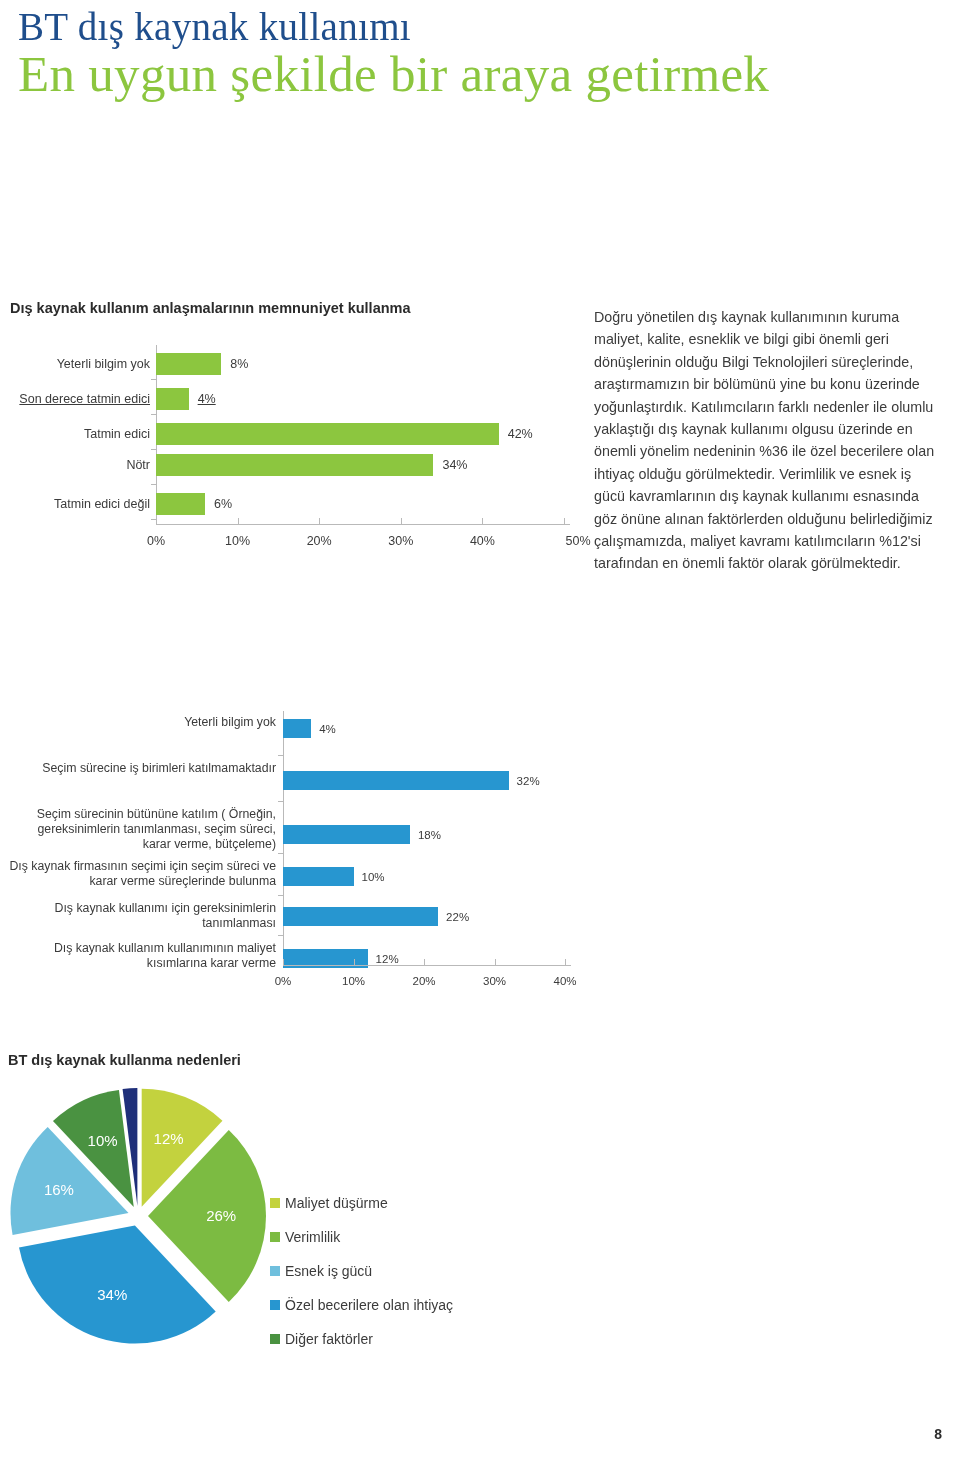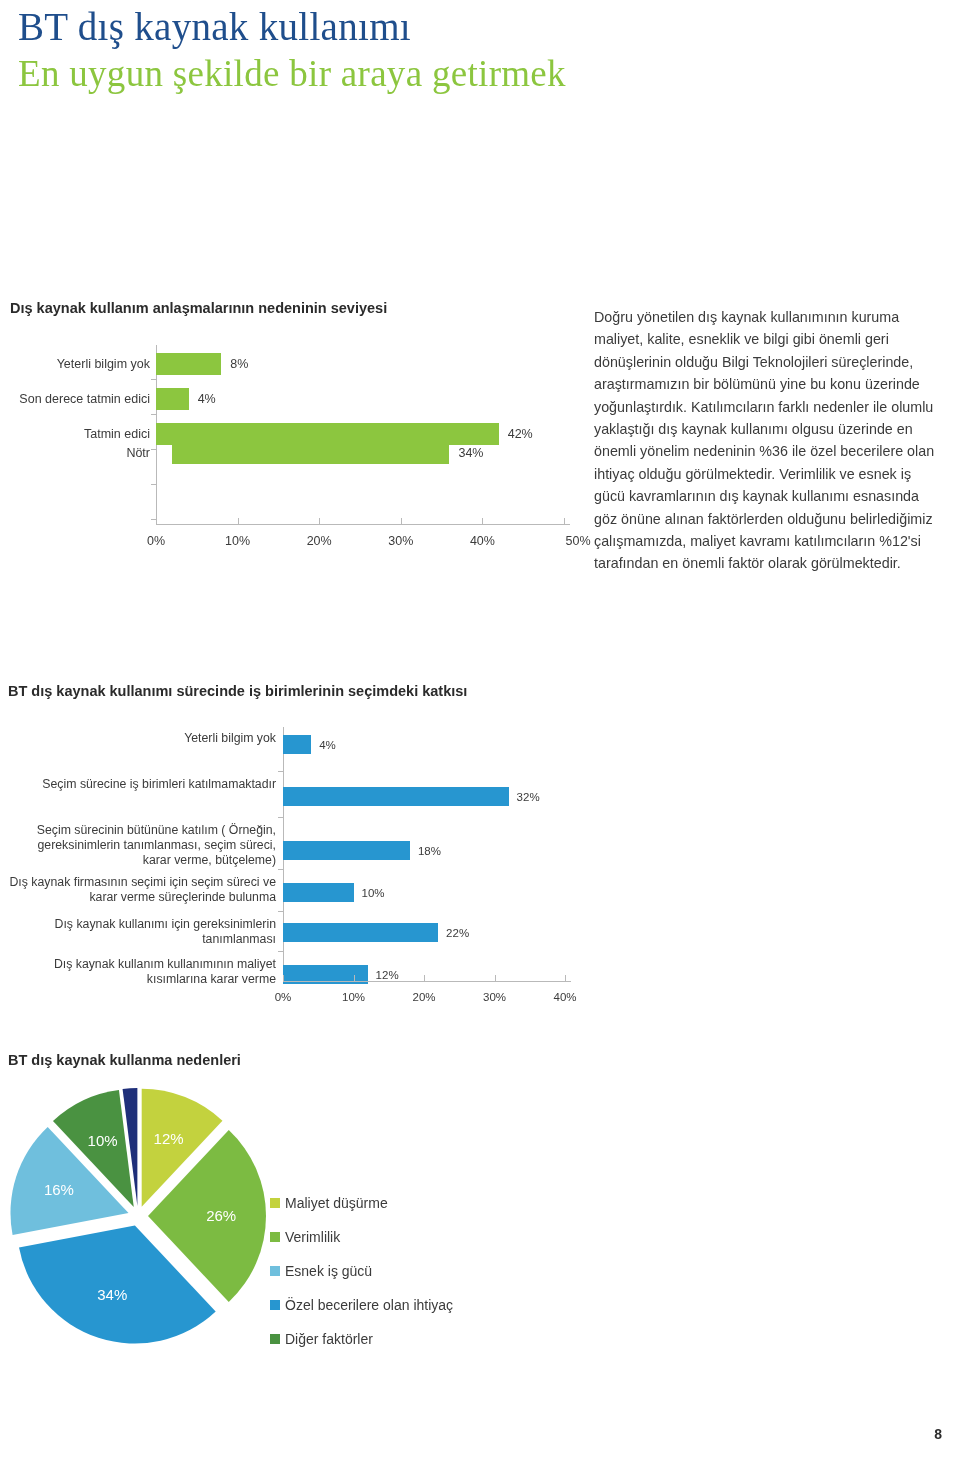--- a/index.html
+++ b/index.html
@@ -17,21 +17,21 @@
   .title-line1 {
     font-family: "Liberation Serif", serif;
     font-size: 39px;
     color: #1f4e8c;
     letter-spacing: 0.3px;
     line-height: 46px;
     white-space: nowrap;
   }
   .title-line2 {
     font-family: "Liberation Serif", serif;
-    font-size: 37px;
+    font-size: 51px;
     color: #8cc63f;
     letter-spacing: 0.3px;
     line-height: 48px;
     white-space: nowrap;
   }
 
   
   .section-title {
     font-size: 14.5px;
     font-weight: bold;
@@ -185,55 +185,62 @@
 </style>
 </head>
 <body>
 
 <div id="page-header">
   <div class="title-line1">BT dış kaynak kullanımı</div>
   <div class="title-line2">En uygun şekilde bir araya getirmek</div>
 </div>
 
 <div id="chart1-block">
-  <div class="section-title" id="chart1-title">Dış kaynak kullanım anlaşmalarının nedeninin seviyesi</div>
+  <div class="section-title" id="chart1-title">Dış kaynak kullanım anlaşmalarının memnuniyet kullanma</div>
   <div id="chart1-plot">
       <div class="c1-axis-line" style="left: 148px; top: 2px; width: 1px; height: 179px;"></div>
       <div class="c1-row" style="top: 2px;">
         <div class="c1-cat">Yeterli bilgim yok</div>
         <div class="c1-bar-wrap">
           <div class="c1-bar" style="width: 65.28px; background: rgb(140, 198, 63);"></div>
           <span class="c1-val">8%</span>
         </div>
       </div>
       <div class="c1-tick" style="left: 143px; top: 36px; width: 5px; height: 1px;"></div>
-      <div class="c1-row" style="top: 37px;">
+      <div class="c1-row" style="top: 37px; text-decoration: underline;">
         <div class="c1-cat">Son derece tatmin edici</div>
         <div class="c1-bar-wrap">
           <div class="c1-bar" style="width: 32.64px; background: rgb(140, 198, 63);"></div>
           <span class="c1-val">4%</span>
         </div>
       </div>
       <div class="c1-tick" style="left: 143px; top: 71px; width: 5px; height: 1px;"></div>
       <div class="c1-row" style="top: 72px;">
         <div class="c1-cat">Tatmin edici</div>
         <div class="c1-bar-wrap">
           <div class="c1-bar" style="width: 342.72px; background: rgb(140, 198, 63);"></div>
           <span class="c1-val">42%</span>
         </div>
       </div>
       <div class="c1-tick" style="left: 143px; top: 106px; width: 5px; height: 1px;"></div>
-      <div class="c1-row" style="top: 91px; gap: 16px;">
+      <div class="c1-row" style="top: 103px;">
         <div class="c1-cat">Nötr</div>
         <div class="c1-bar-wrap">
           <div class="c1-bar" style="width: 277.44px; background: rgb(140, 198, 63);"></div>
           <span class="c1-val">34%</span>
         </div>
       </div>
       <div class="c1-tick" style="left: 143px; top: 141px; width: 5px; height: 1px;"></div>
+      <div class="c1-row" style="top: 142px;">
+        <div class="c1-cat">Tatmin edici değil</div>
+        <div class="c1-bar-wrap">
+          <div class="c1-bar" style="width: 48.96px; background: rgb(140, 198, 63);"></div>
+          <span class="c1-val">6%</span>
+        </div>
+      </div>
       <div class="c1-tick" style="left: 143px; top: 176px; width: 5px; height: 1px;"></div>
       <div class="c1-axis-line" style="left: 148px; top: 181px; width: 414px; height: 1px;"></div>
       <div class="c1-tick" style="left: 148px; top: 175px;"></div>
       <div class="c1-tick" style="left: 229.6px; top: 175px;"></div>
       <div class="c1-tick" style="left: 311.2px; top: 175px;"></div>
       <div class="c1-tick" style="left: 392.8px; top: 175px;"></div>
       <div class="c1-tick" style="left: 474.4px; top: 175px;"></div>
       <div class="c1-tick" style="left: 556px; top: 175px;"></div>
       <div class="c1-xlabels" style="top: 191px;">
         <div class="c1-xlabel" style="left: 148px;">0%</div>
@@ -242,21 +249,20 @@
         <div class="c1-xlabel" style="left: 392.8px;">30%</div>
         <div class="c1-xlabel" style="left: 474.4px;">40%</div>
         <div class="c1-xlabel" style="left: 556px; padding-left: 28px;">50%</div>
       </div>
     </div>
 </div>
 
 <div id="intro-para">Doğru yönetilen dış kaynak kullanımının kuruma maliyet, kalite, esneklik ve bilgi gibi önemli geri dönüşlerinin olduğu Bilgi Teknolojileri süreçlerinde, araştırmamızın bir bölümünü yine bu konu üzerinde yoğunlaştırdık. Katılımcıların farklı nedenler ile olumlu yaklaştığı dış kaynak kullanımı olgusu üzerinde en önemli yönelim nedeninin %36 ile özel becerilere olan ihtiyaç olduğu görülmektedir. Verimlilik ve esnek iş gücü kavramlarının dış kaynak kullanımı esnasında göz önüne alınan faktörlerden olduğunu belirlediğimiz çalışmamızda, maliyet kavramı katılımcıların %12'si tarafından en önemli faktör olarak görülmektedir.</div>
 
 <div id="chart2-block">
-  <div class="section-title">BT dış kaynak kullanımı sürecinde iş birimlerinin seçimdeki katkısı</div>
   <div id="chart2-plot">
       <div class="c2-axis-line" style="left: 275px; top: 2px; width: 1px; height: 254px;"></div>
       <div class="c2-cat" style="position: absolute; left: 0px; top: 6px;">Yeterli bilgim yok</div>
       <div style="position: absolute; left: 275px; top: 10px; display: flex; align-items: center;">
         <div class="c2-bar" style="width: 28.2px; background: rgb(39, 150, 208);"></div>
         <span class="c2-val">4%</span>
       </div>
       <div class="c2-cat" style="position: absolute; left: 0px; top: 52px;">Seçim sürecine iş birimleri katılmamaktadır</div>
       <div style="position: absolute; left: 275px; top: 62px; display: flex; align-items: center;">
         <div class="c2-bar" style="width: 225.6px; background: rgb(39, 150, 208);"></div>

